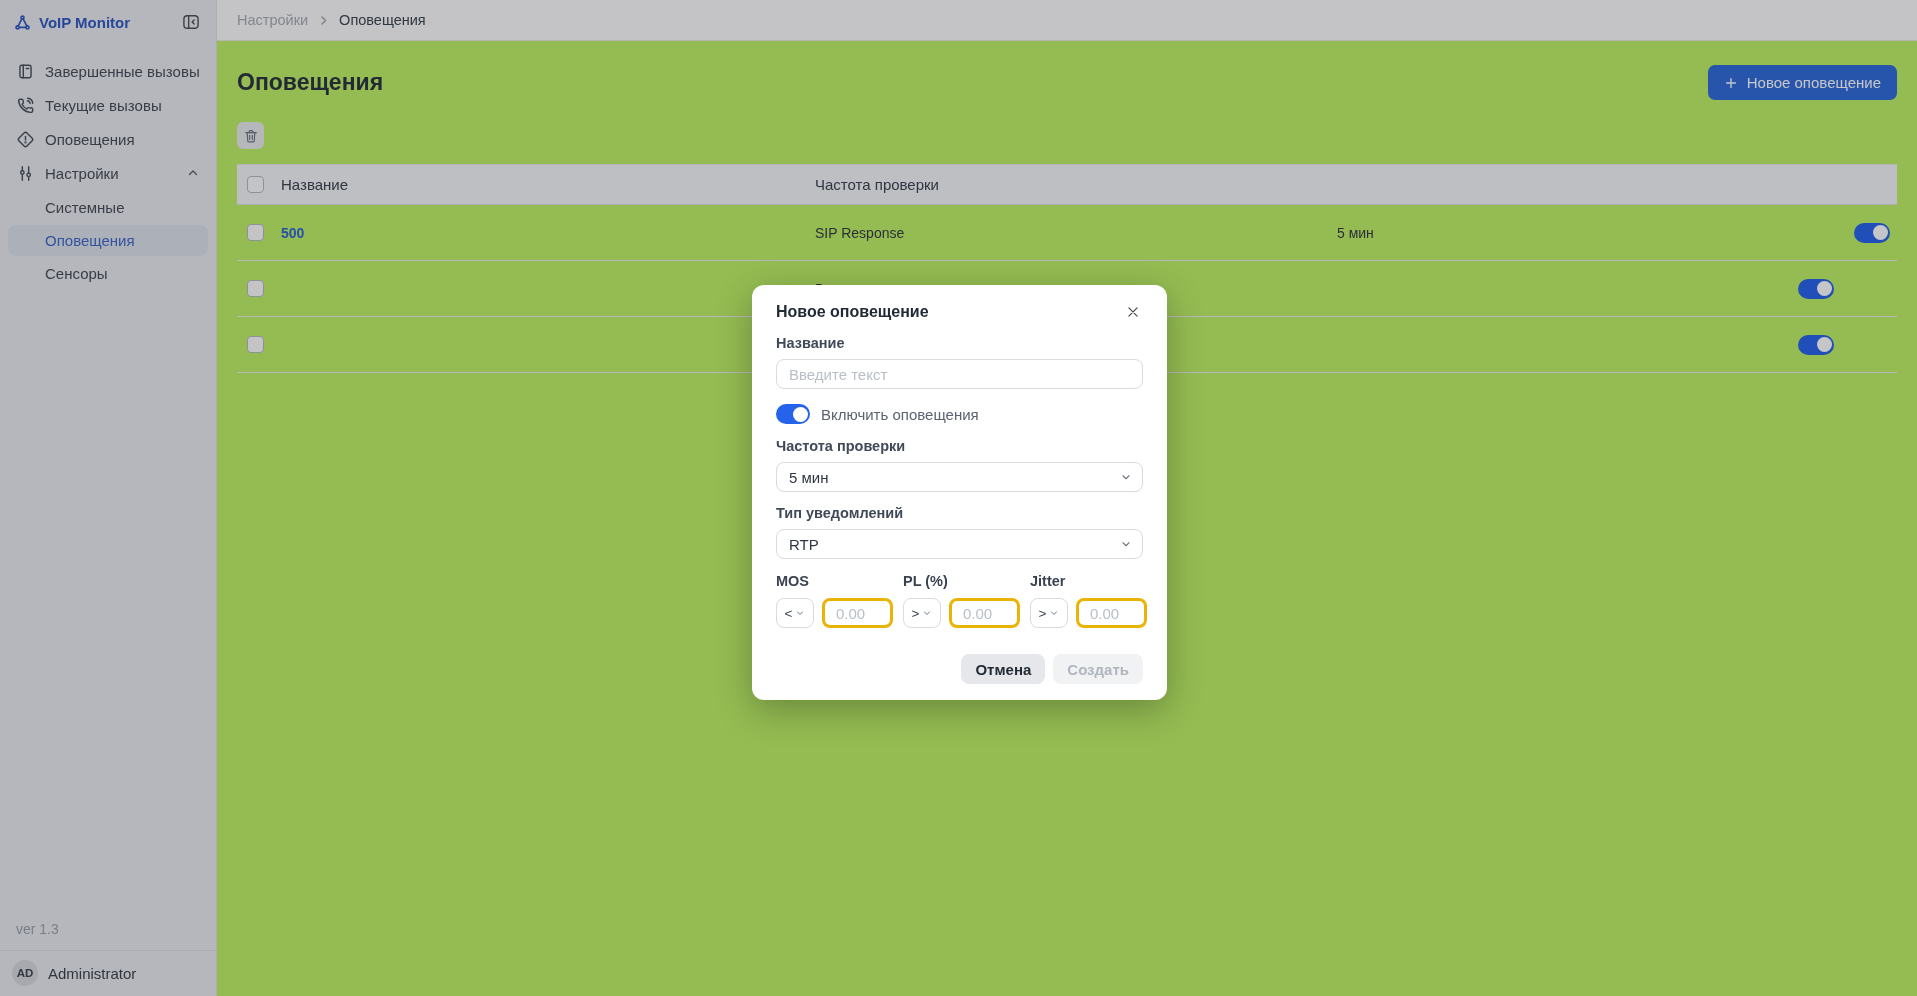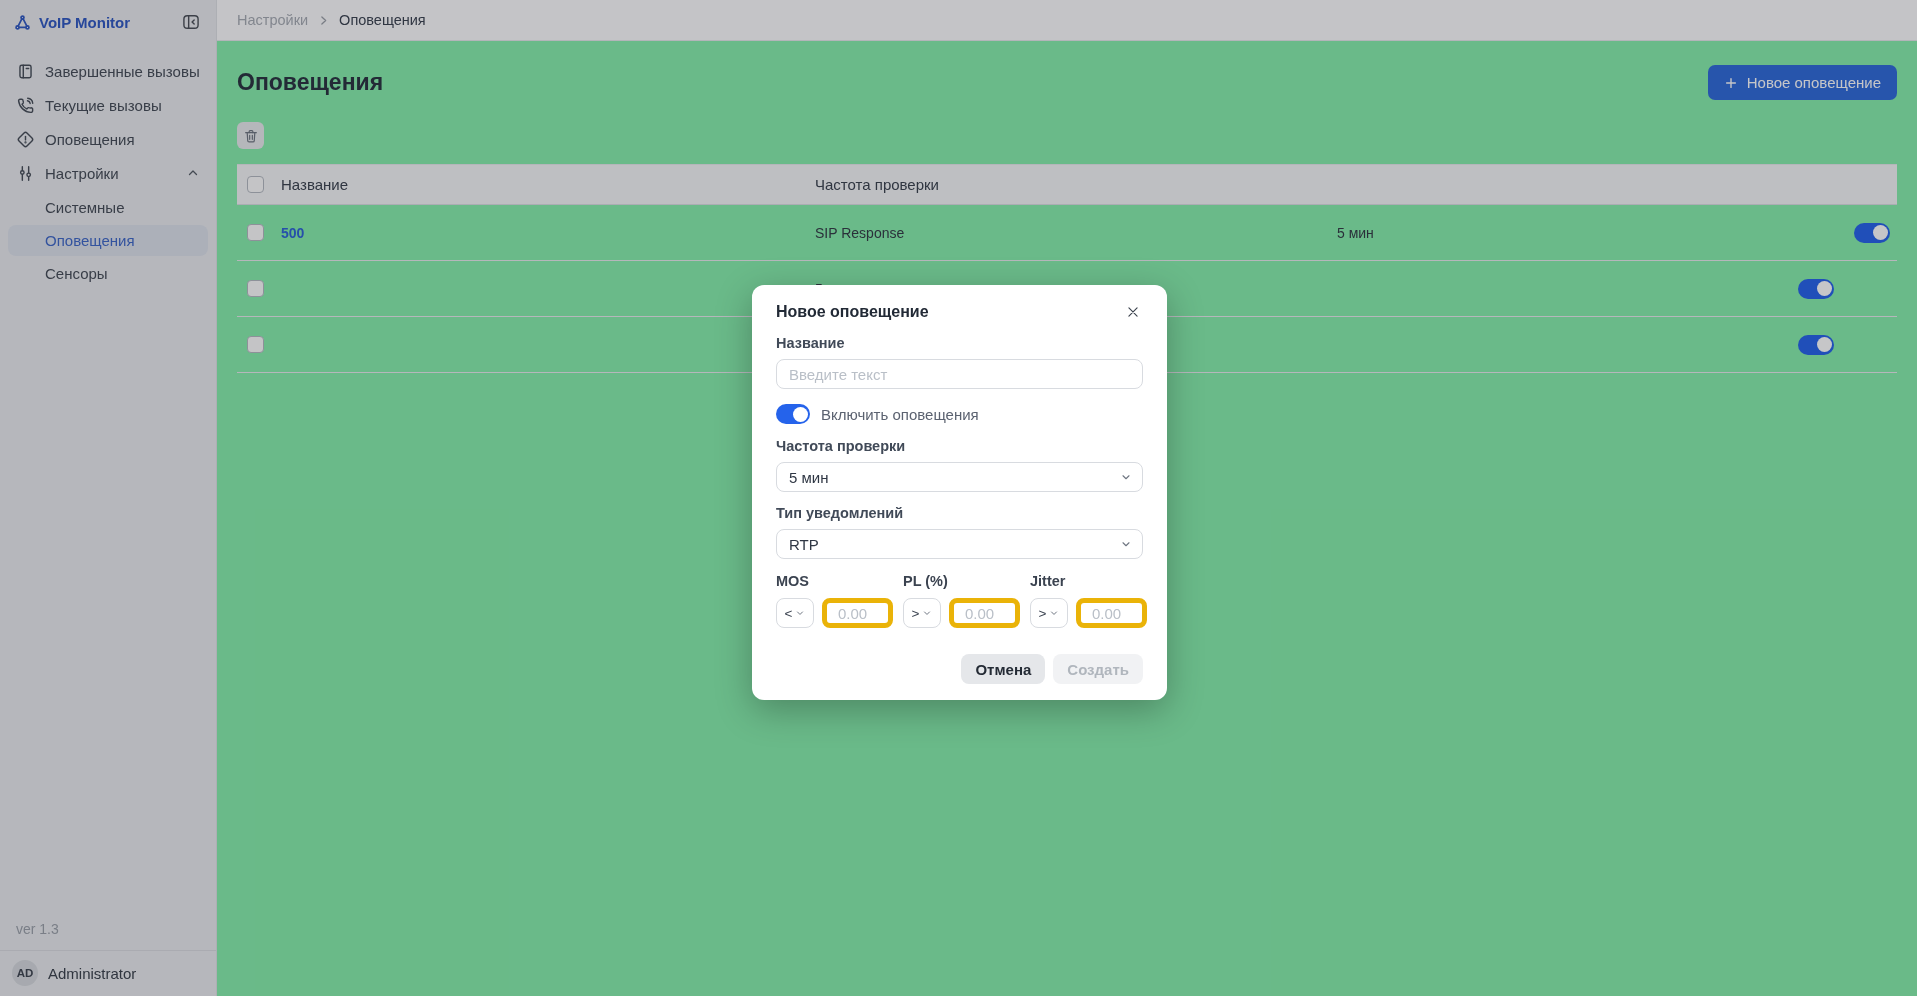--- a/index.html
+++ b/index.html
@@ -1,19 +1,19 @@
 <!DOCTYPE html>
 <html><head>
 <meta charset="utf-8">
 <style>
   * { margin:0; padding:0; box-sizing:border-box; }
   html,body { width:1917px; height:996px; }
   body { font-family:"Liberation Sans","DejaVu Sans",sans-serif; background:#fff; }
 
-  .screen { position:relative; width:1917px; height:996px; overflow:hidden; display:flex; background:#86efac; }
+  .screen { position:relative; width:1917px; height:996px; overflow:hidden; display:flex; background:#bef264; }
 
   
   .sidebar { width:217px; flex-shrink:0; background:#eaecef; border-right:1px solid #dfe1e5; display:flex; flex-direction:column; position:relative; z-index:1; }
   .sb-header { display:flex; align-items:center; gap:8px; padding:10px 12px 8px 14px; }
   .logo-icon { width:17px; height:17px; color:#2f58c3; flex-shrink:0; }
   .logo-icon svg { width:100%; height:100%; display:block; }
   .brand { font-size:15px; font-weight:700; color:#2f58c3; flex:1; }
   .btn-collapse { width:26px; height:24px; border:none; background:transparent; color:#4b5058; cursor:pointer; display:flex; align-items:center; justify-content:center; }
   .btn-collapse svg { width:20px; height:20px; }
 
@@ -81,21 +81,21 @@
   .select { position:relative; height:30px; border:1px solid #d8dbe0; border-radius:8px; display:flex; align-items:center; padding:0 12px; font-size:15px; color:#2f3744; cursor:pointer; background:#fff; }
   .select .chev-down { position:absolute; right:10px; width:12px; height:12px; color:#6f7682; display:flex; }
   .select .chev-down svg { width:100%; height:100%; }
 
   .metrics { display:flex; gap:10px; margin-top:14px; }
   .metric-label { font-size:14.5px; font-weight:700; color:#3b4350; margin-bottom:9px; }
   .metric-row { display:flex; gap:8px; }
   .op-select { width:38px; height:30px; border:1px solid #d8dbe0; border-radius:8px; display:flex; align-items:center; justify-content:center; gap:3px; font-size:13.5px; color:#3b4350; cursor:pointer; background:#fff; }
   .op-select .chev-down { width:10px; height:10px; color:#6f7682; display:flex; }
   .op-select .chev-down svg { width:100%; height:100%; }
-  .num-input { width:71px; height:30px; border:5px solid #eab308; border-radius:8px; padding:0 11px; font-size:15px; color:#333a45; font-family:inherit; outline:none; }
+  .num-input { width:71px; height:30px; border:3px solid #eab308; border-radius:8px; padding:0 11px; font-size:15px; color:#333a45; font-family:inherit; outline:none; }
   .num-input::placeholder { color:#b9bfc7; }
 
   .modal-footer { display:flex; justify-content:flex-end; gap:8px; margin-top:26px; }
   .btn-cancel { background:#e5e7ea; color:#242b35; border:none; border-radius:8px; height:30px; padding:0 14px; font-size:15px; font-weight:600; cursor:pointer; font-family:inherit; }
   .btn-create { background:#f1f2f4; color:#b0b6bd; border:none; border-radius:8px; height:30px; padding:0 14px; font-size:15px; font-weight:600; cursor:default; font-family:inherit; }
 </style>
 </head>
 <body>
 
 <div class="screen">

